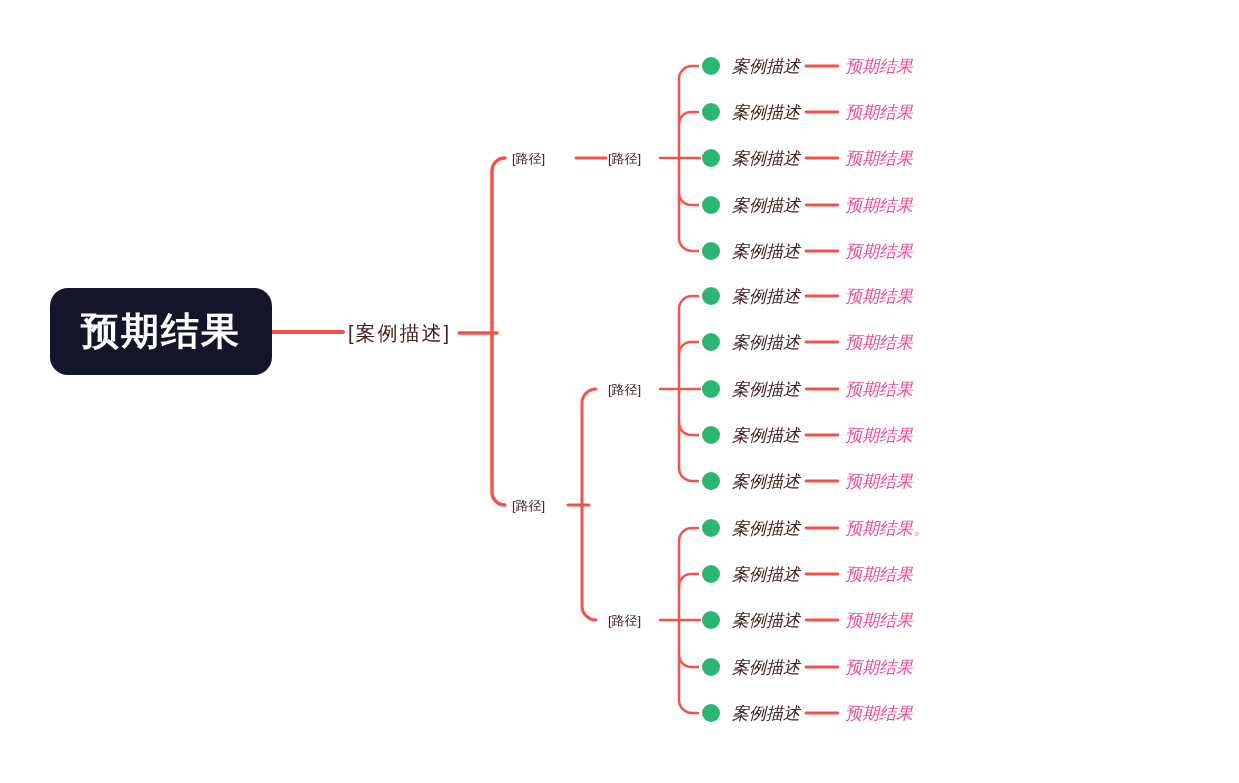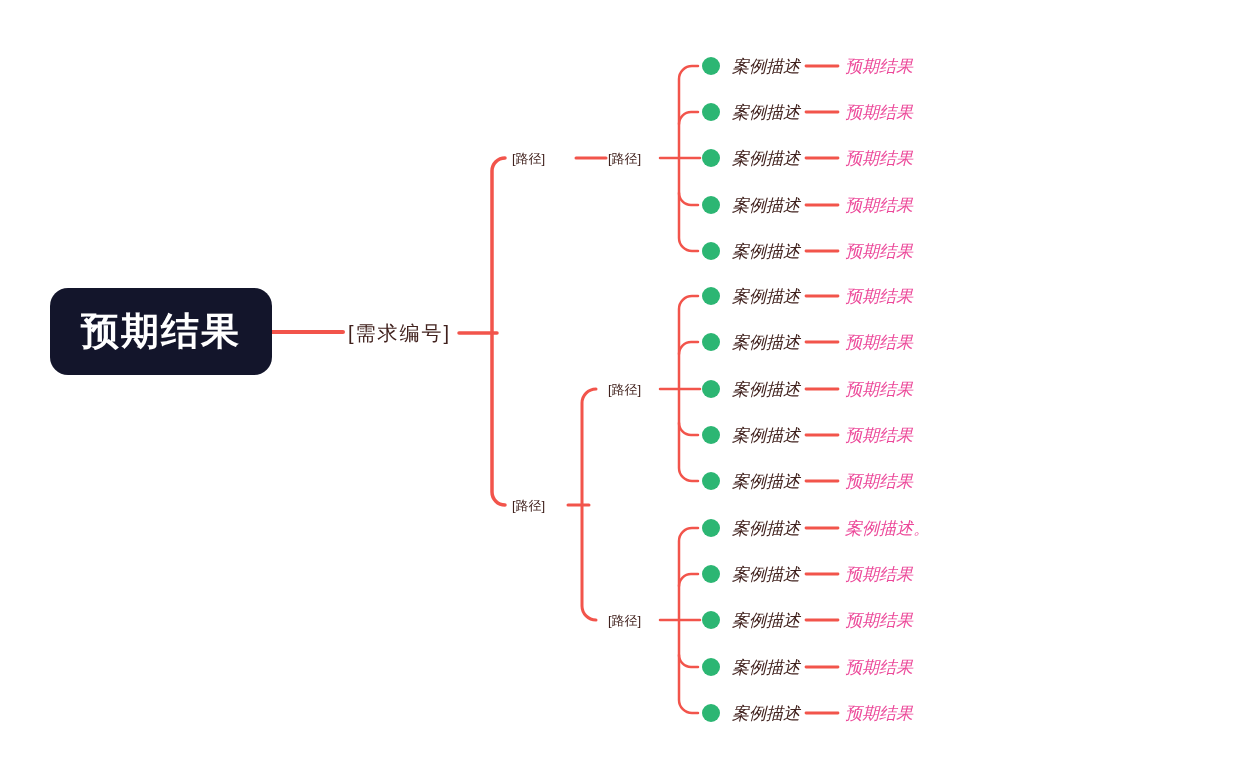--- a/index.html
+++ b/index.html
@@ -99,21 +99,21 @@
       <path d="M806,620 H838" stroke-width="2.8"></path>
       <path d="M806,667 H838" stroke-width="2.8"></path>
       <path d="M806,713 H838" stroke-width="2.8"></path>
     </g>
   </svg>
 
   <div class="root-node">
     <span>预期结果</span>
   </div>
 
-  <div class="label lv1" style="left:348px; top:333px">[需求编号]</div>
+  <div class="label lv1" style="left:348px; top:333px">[案例描述]</div>
 
   <div class="label" style="left:512px; top:158px">[路径]</div>
   <div class="label" style="left:512px; top:505px">[路径]</div>
 
   <div class="label" style="left:608px; top:158px">[路径]</div>
   <div class="label" style="left:608px; top:389px">[路径]</div>
   <div class="label" style="left:608px; top:620px">[路径]</div>
 
   <div class="leaf-row" style="top:66px">
     <span class="dot"></span>
@@ -163,21 +163,21 @@
   </div>
   <div class="leaf-row" style="top:481px">
     <span class="dot"></span>
     <span class="case">案例描述</span>
     <span class="exp">预期结果</span>
   </div>
 
   <div class="leaf-row" style="top:528px">
     <span class="dot"></span>
     <span class="case">案例描述</span>
-    <span class="exp">案例描述。</span>
+    <span class="exp">预期结果。</span>
   </div>
   <div class="leaf-row" style="top:574px">
     <span class="dot"></span>
     <span class="case">案例描述</span>
     <span class="exp">预期结果</span>
   </div>
   <div class="leaf-row" style="top:620px">
     <span class="dot"></span>
     <span class="case">案例描述</span>
     <span class="exp">预期结果</span>

